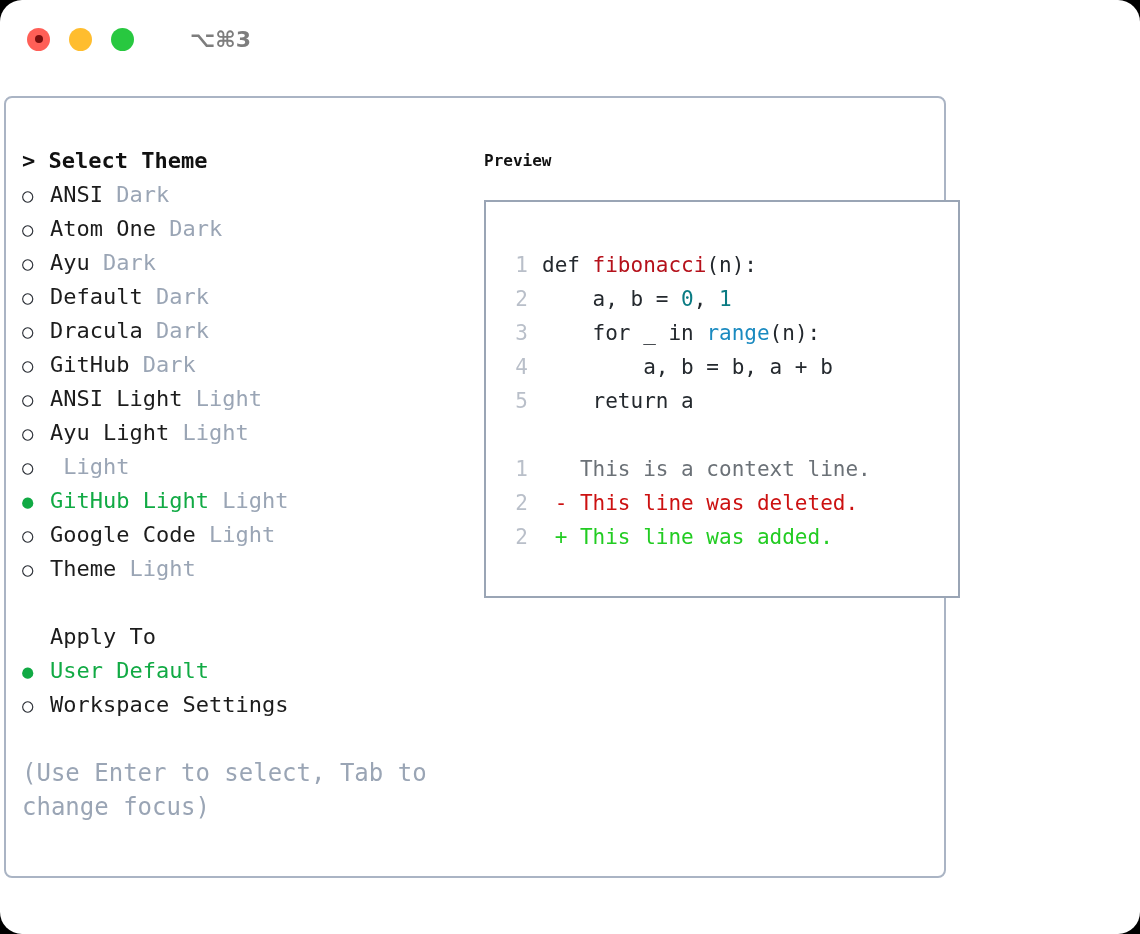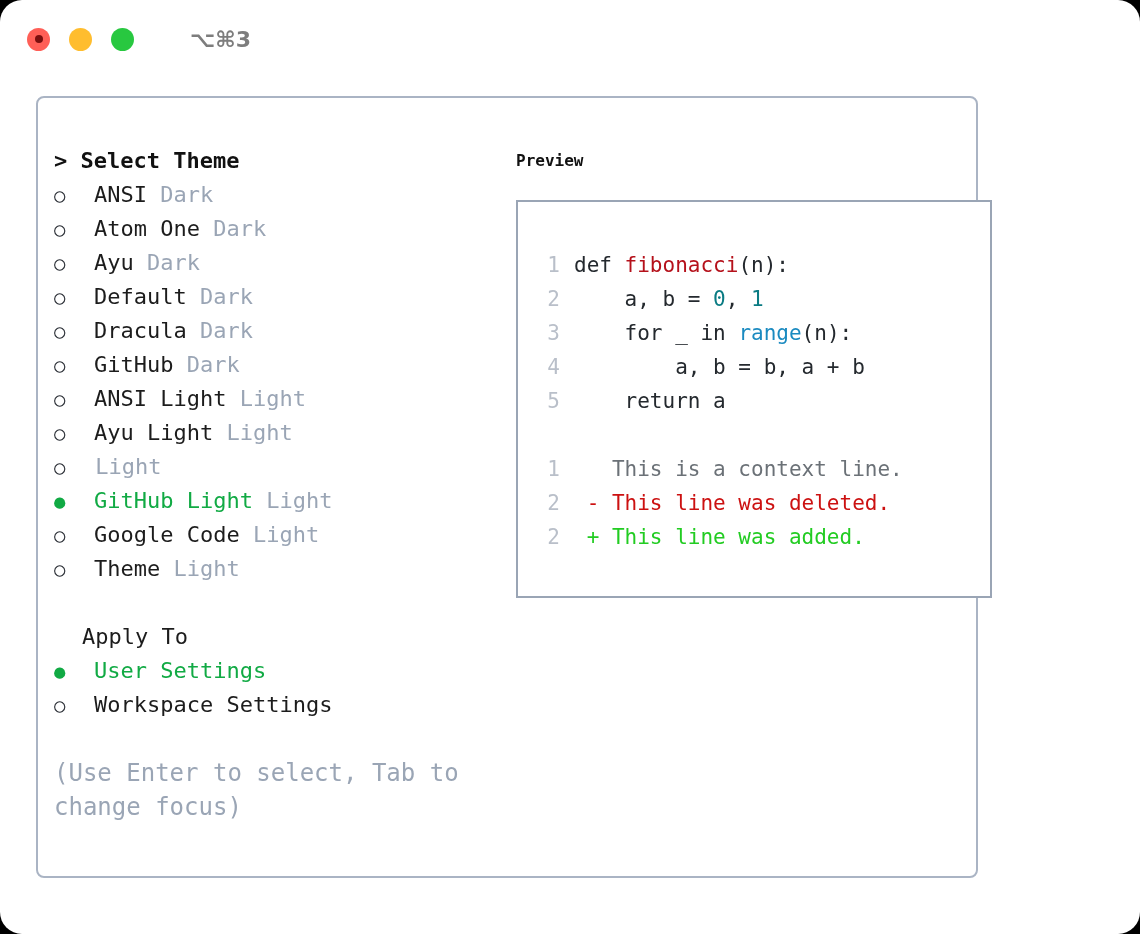--- a/index.html
+++ b/index.html
@@ -63,21 +63,21 @@
     font-family: "DejaVu Sans", "Liberation Sans", sans-serif;
     font-size: 22px;
     font-weight: bold;
     color: #7d7d7d;
     letter-spacing: 0px;
   }
 
   
   .panel {
     position: absolute;
-    left: 36px;
+    left: 4px;
     top: 96px;
     width: 942px;
     height: 782px;
     border: 2px solid #aab4c4;
     border-radius: 8px;
     box-sizing: border-box;
     background: #ffffff;
   }
 
   
@@ -108,21 +108,21 @@
     white-space: pre;
   }
   .bullet {
     display: inline-block;
     width: 28px;
     flex: 0 0 28px;
     color: #2b2f36;
     font-size: 19px;
   }
   .opt-row.selected .bullet { color: #11aa44; }
-  .opt-label { color: #1c1c1c; margin-left: 12px; }
+  .opt-label { color: #1c1c1c; }
   .opt-row.selected .opt-label { color: #11aa44; }
   .opt-suffix { color: #9aa5b5; }
 
   .spacer { height: 34px; }
 
   .help-text {
     margin-top: 34px;
     font-size: 24px;
     line-height: 34px;
     color: #9aa5b5;
@@ -208,21 +208,21 @@
           <div class="opt-row"><span class="bullet">○</span><span class="opt-suffix"> Light</span></div>
           <div class="opt-row selected"><span class="bullet">●</span><span class="opt-label">GitHub Light</span><span class="opt-suffix"> Light</span></div>
           <div class="opt-row"><span class="bullet">○</span><span class="opt-label">Google Code</span><span class="opt-suffix"> Light</span></div>
           <div class="opt-row"><span class="bullet">○</span><span class="opt-label">Theme</span><span class="opt-suffix"> Light</span></div>
         </div>
 
       <div class="spacer"></div>
 
       <div class="section-header plain">Apply To</div>
       <div id="apply-list">
-          <div class="opt-row selected"><span class="bullet">●</span><span class="opt-label">User Settings</span></div>
+          <div class="opt-row selected"><span class="bullet">●</span><span class="opt-label">User Default</span></div>
           <div class="opt-row"><span class="bullet">○</span><span class="opt-label">Workspace Settings</span></div>
         </div>
 
       <div class="help-text">(Use Enter to select, Tab to change focus)</div>
     </div>
 
     <div class="right-col">
       <div class="preview-title">Preview</div>
       <div class="preview-box">
         <div id="code-block">

